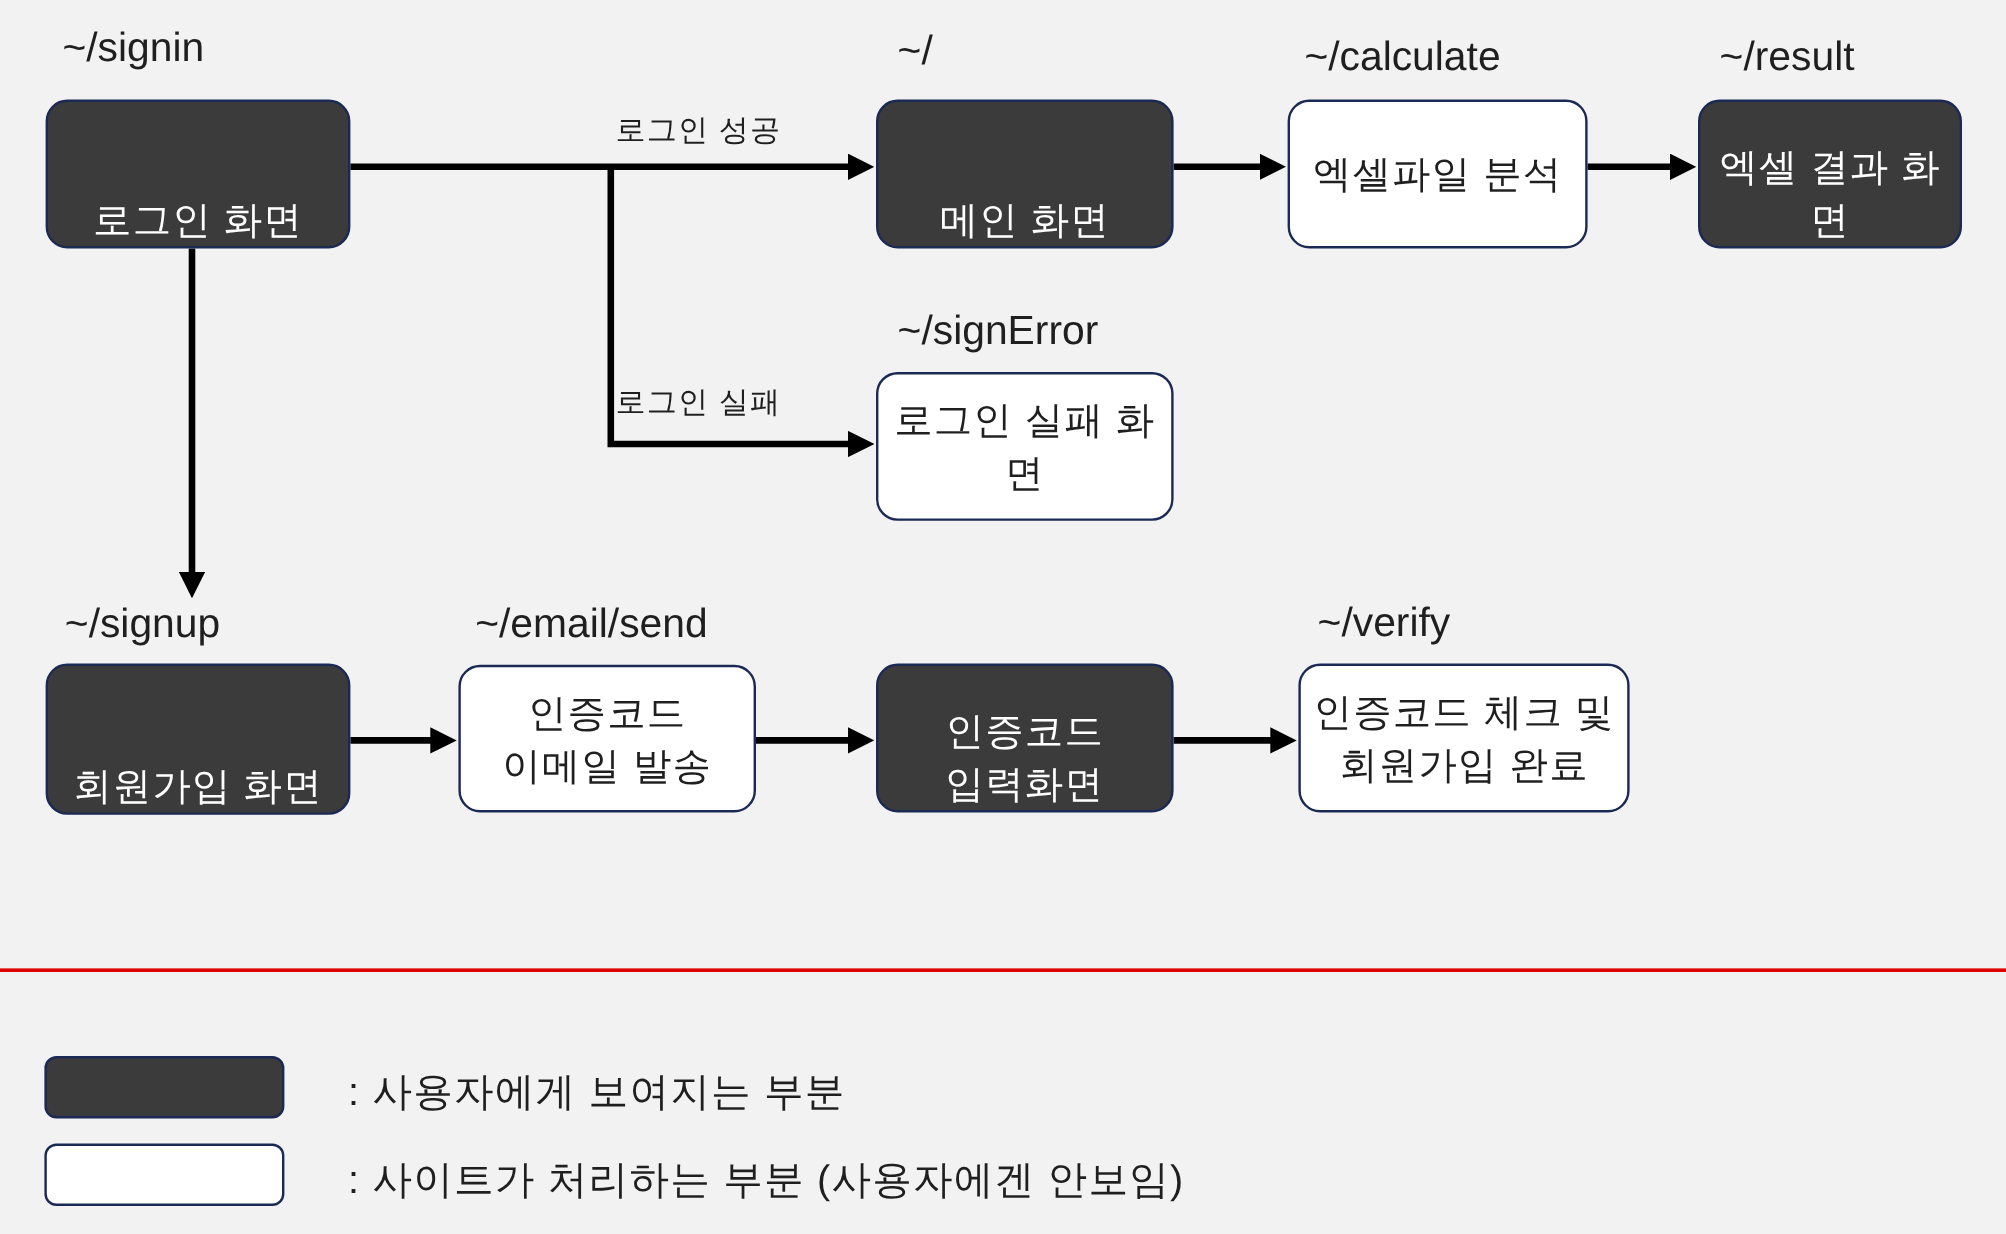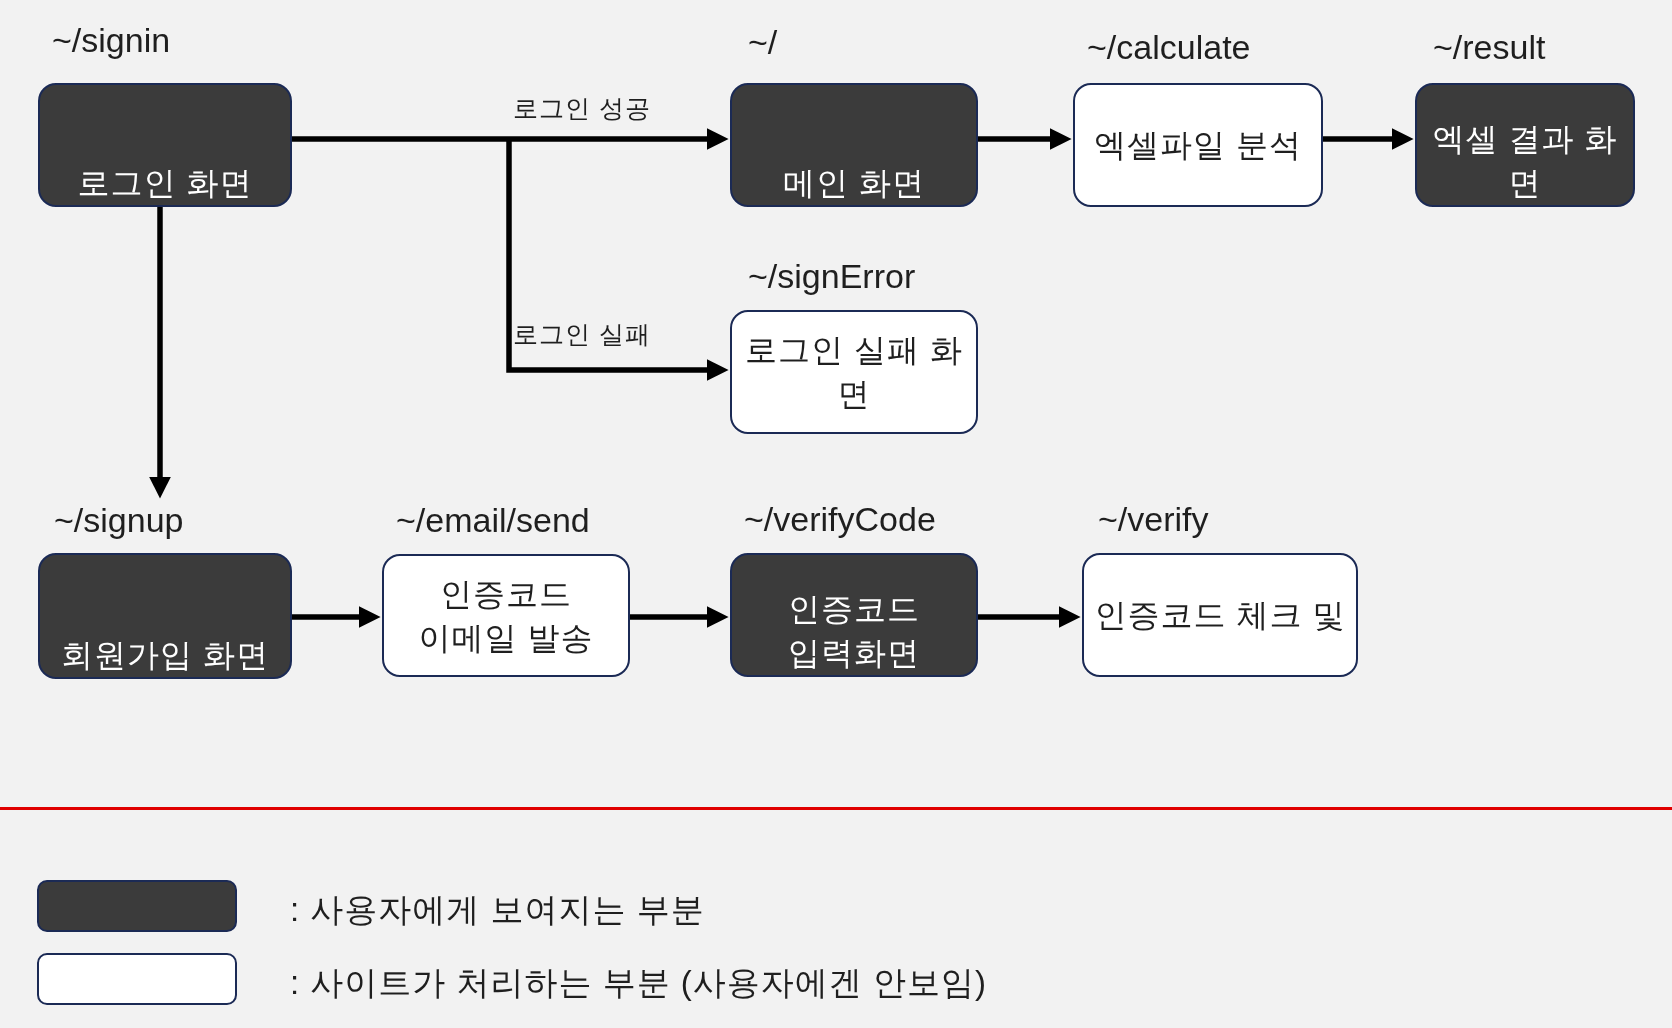--- a/index.html
+++ b/index.html
@@ -129,31 +129,31 @@
 
 <div class="node" style="left:382px;top:554px;width:248px;height:123px;padding-left:28px;">
   <div class="route" style="left:14px;top:-53px;">~/email/send</div>
   <div class="box site">
     <span>인증코드</span>
     <span>이메일 발송</span>
   </div>
 </div>
 
 <div class="node" style="left:730px;top:553px;width:248px;height:124px;">
-  <div class="route" style="left:14px;top:-53px;">~/verifyCode</div>
   <div class="box user">
     <span>인증코드</span>
     <span>입력화면</span>
   </div>
 </div>
 
 <div class="node" style="left:1082px;top:553px;width:276px;height:124px;">
   <div class="route" style="left:16px;top:-53px;">~/verify</div>
   <div class="box site">
     <span>인증코드 체크 및</span>
+    <span>회원가입 완료</span>
   </div>
 </div>
 
 <div class="divider"></div>
 
 <div>
   <div class="legend-swatch user" style="left:37px;top:880px;"></div>
   <div class="legend-text" style="top:888px;">: 사용자에게 보여지는 부분</div>
   <div class="legend-swatch site" style="left:37px;top:953px;"></div>
   <div class="legend-text" style="top:961px;">: 사이트가 처리하는 부분 (사용자에겐 안보임)</div>

